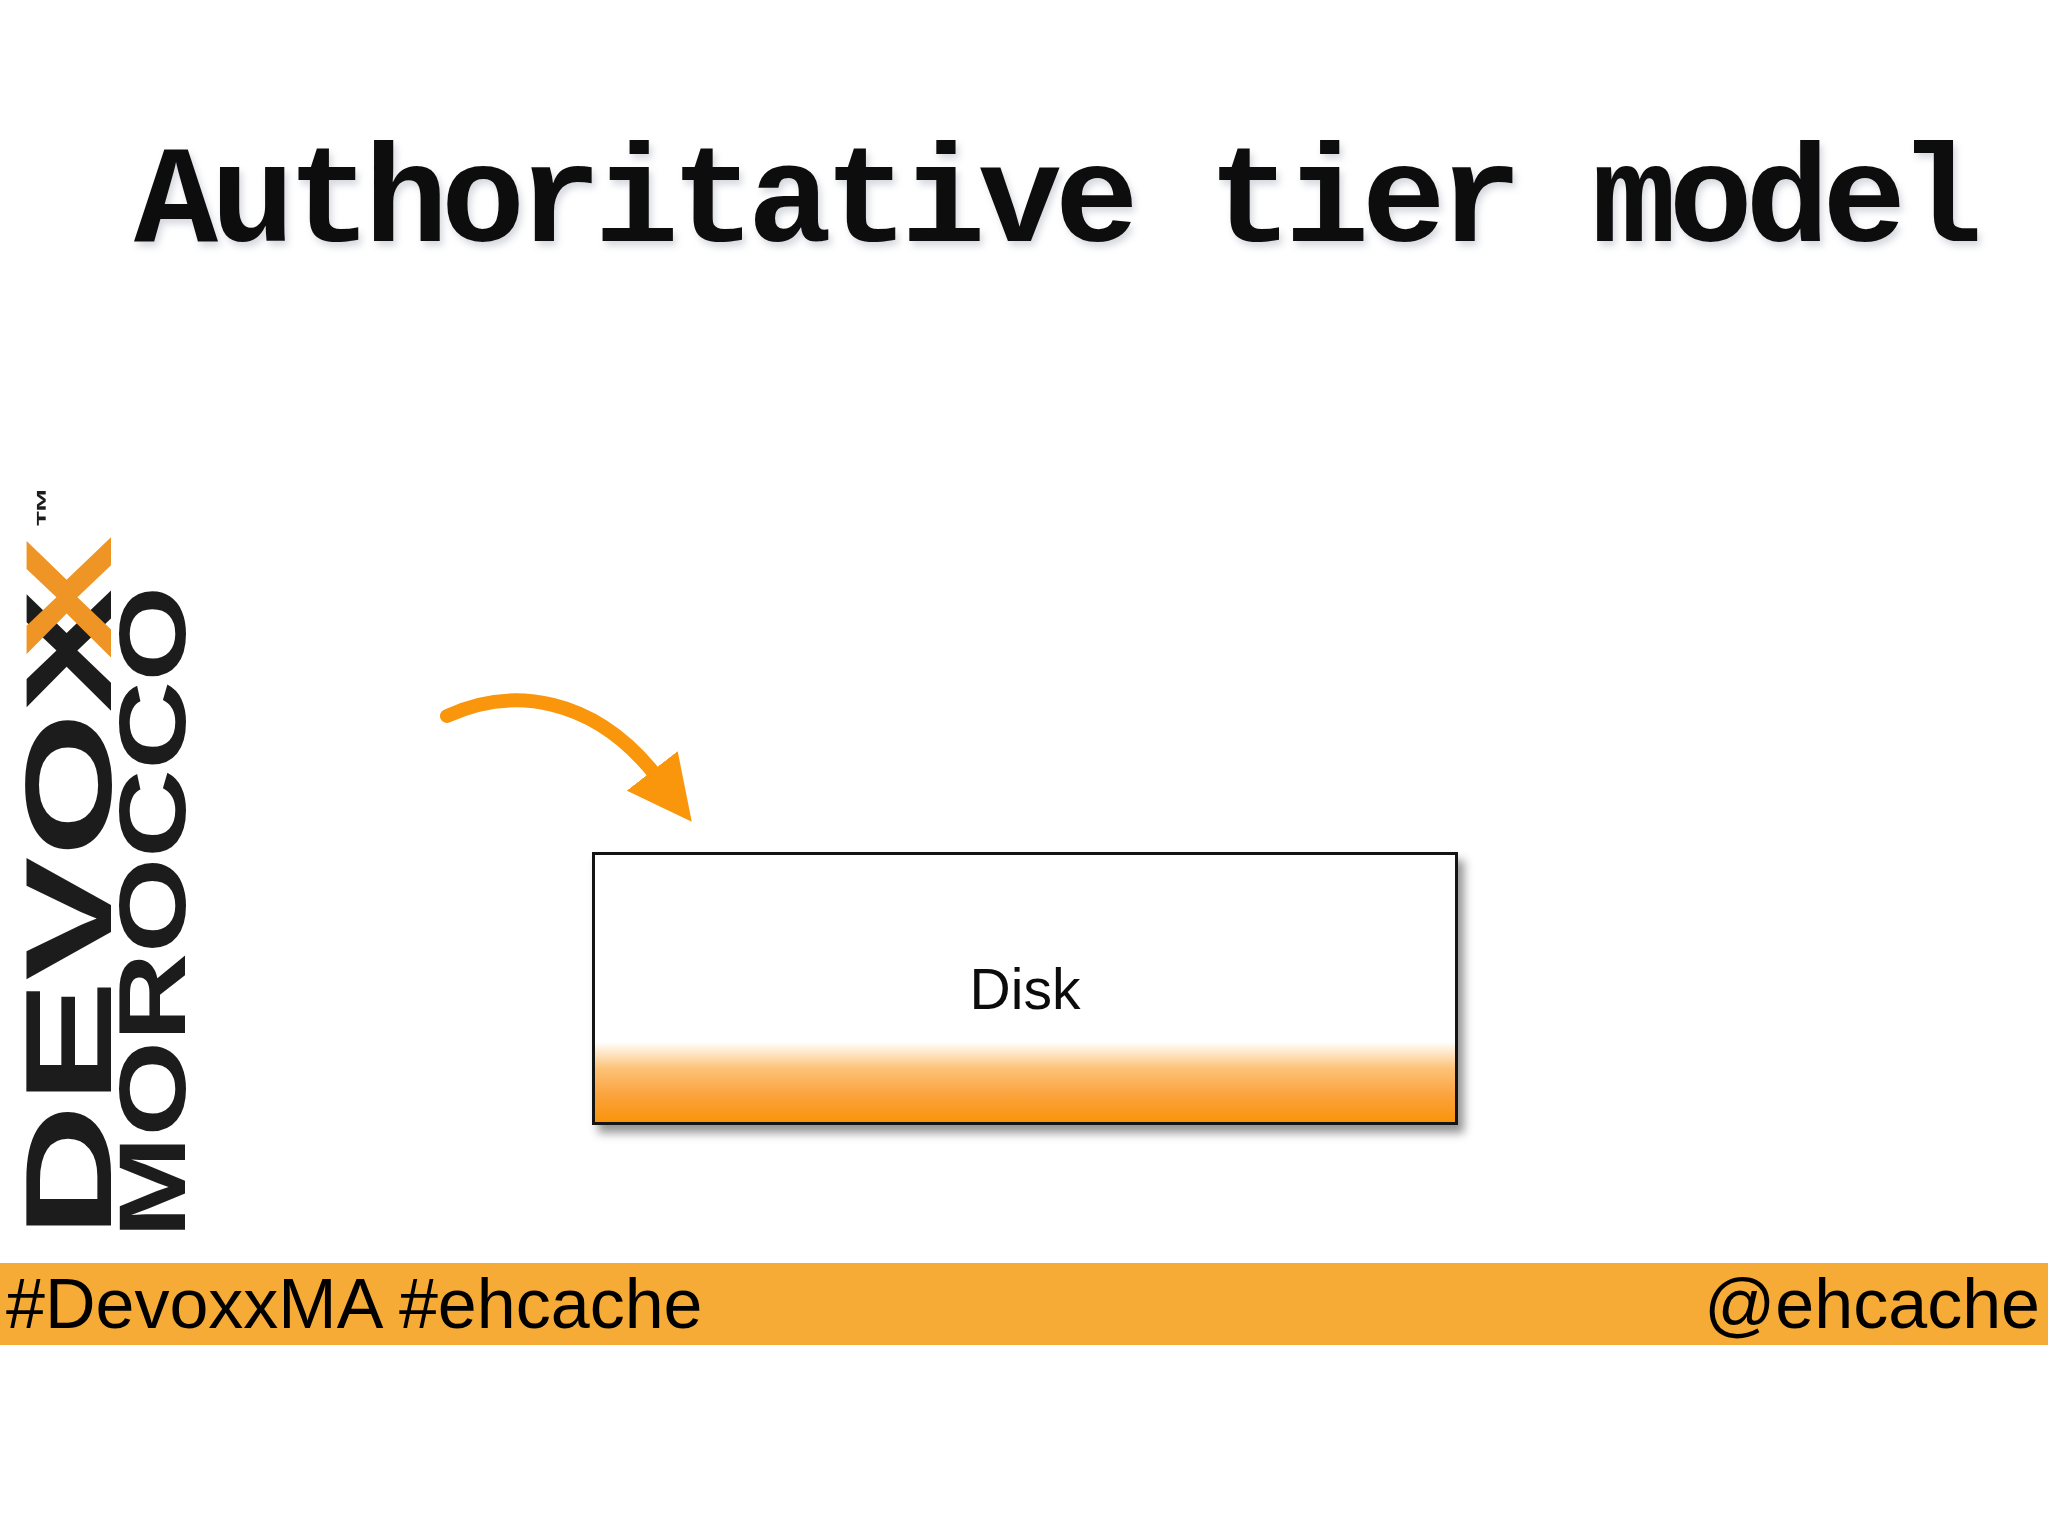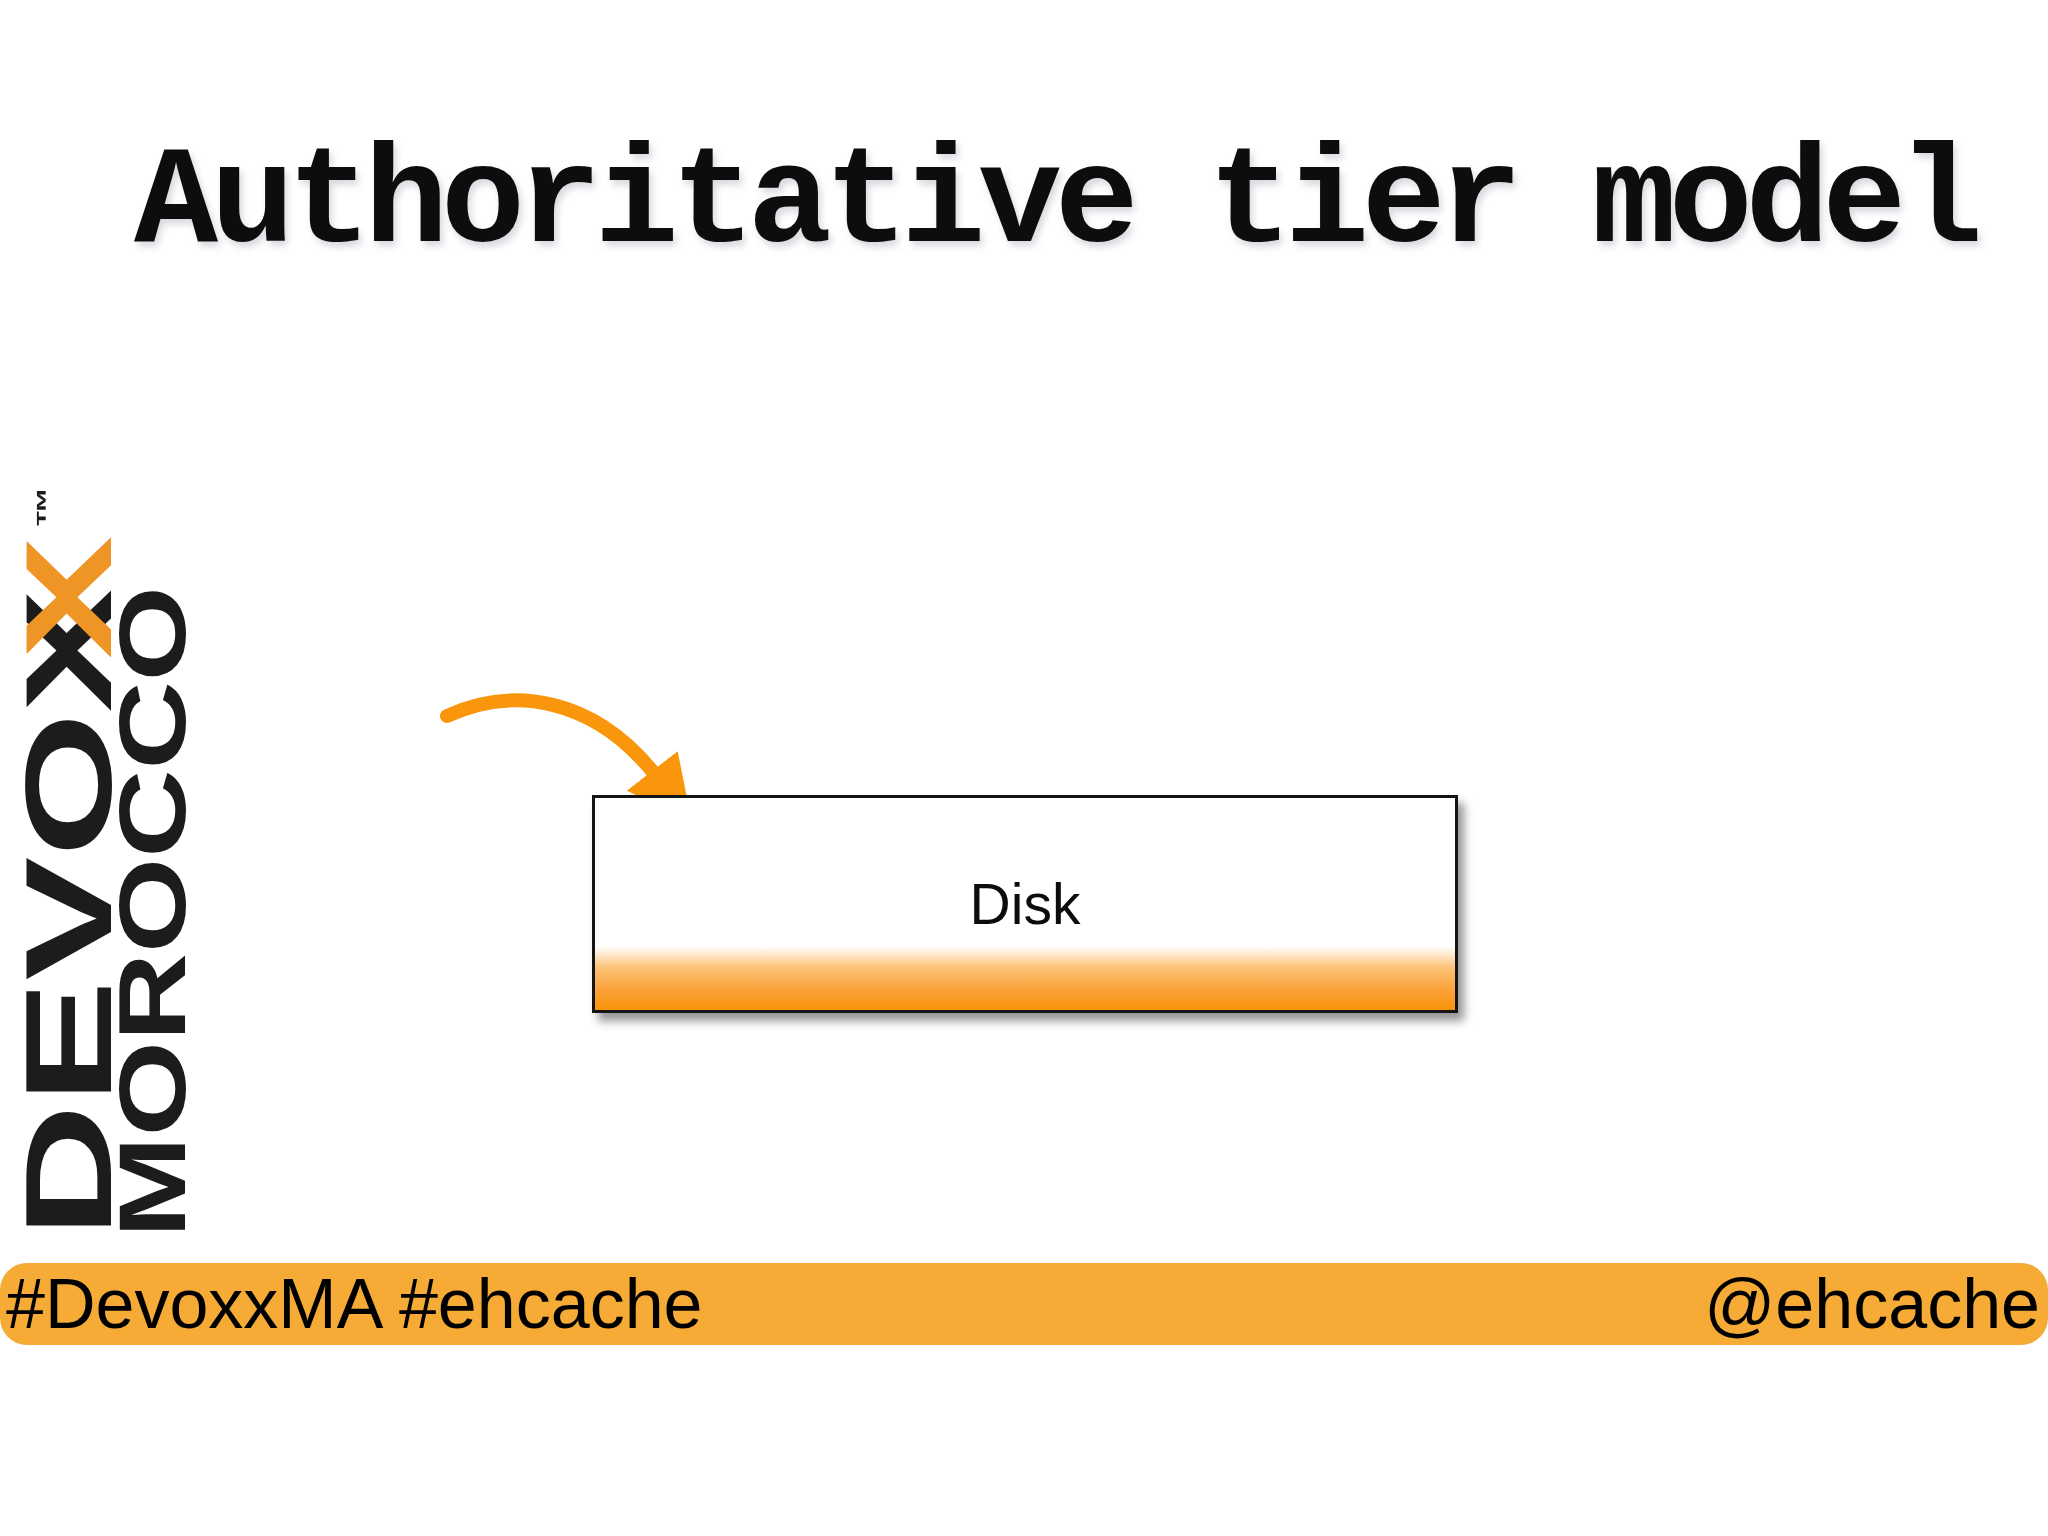--- a/index.html
+++ b/index.html
@@ -34,35 +34,35 @@
   
   .tier-box {
     position:absolute; background:#ffffff; border:3px solid #141414;
     box-shadow:6px 8px 9px rgba(0,0,0,0.42);
     display:flex; align-items:center; justify-content:center;
     box-sizing:border-box;
   }
   .tier-label { font-size:57px; color:#0c0c0c; letter-spacing:0; }
   .heap-box { left:756px; top:513px; width:530px; height:305px; }
   .disk-box {
-    left:592px; top:795px; width:866px; height:218px;
+    left:592px; top:852px; width:866px; height:273px;
     background:linear-gradient(180deg,
       #ffffff 0%, #ffffff 70%,
       #fdc277 80%, #fba33c 90%, #f9940a 100%);
   }
 
   
   .arrow-layer { position:absolute; left:0; top:0; width:2048px; height:1536px; pointer-events:none; }
 
   
   .footer-bar {
     position:absolute; left:0; top:1263px; width:2048px; height:82px;
     background:#f5ab35;
     display:flex; align-items:flex-end; justify-content:space-between;
-    box-sizing:border-box; padding:0 8px 0 6px;border-radius:27px;
+    box-sizing:border-box; padding:0 8px 0 6px;
   }
   .footer-text { font-size:70px; color:#000000; line-height:82px; white-space:nowrap; }
 </style>
 </head>
 <body>
 
 <div class="stage">
 
   <div class="slide-title">Authoritative tier model</div>
 

